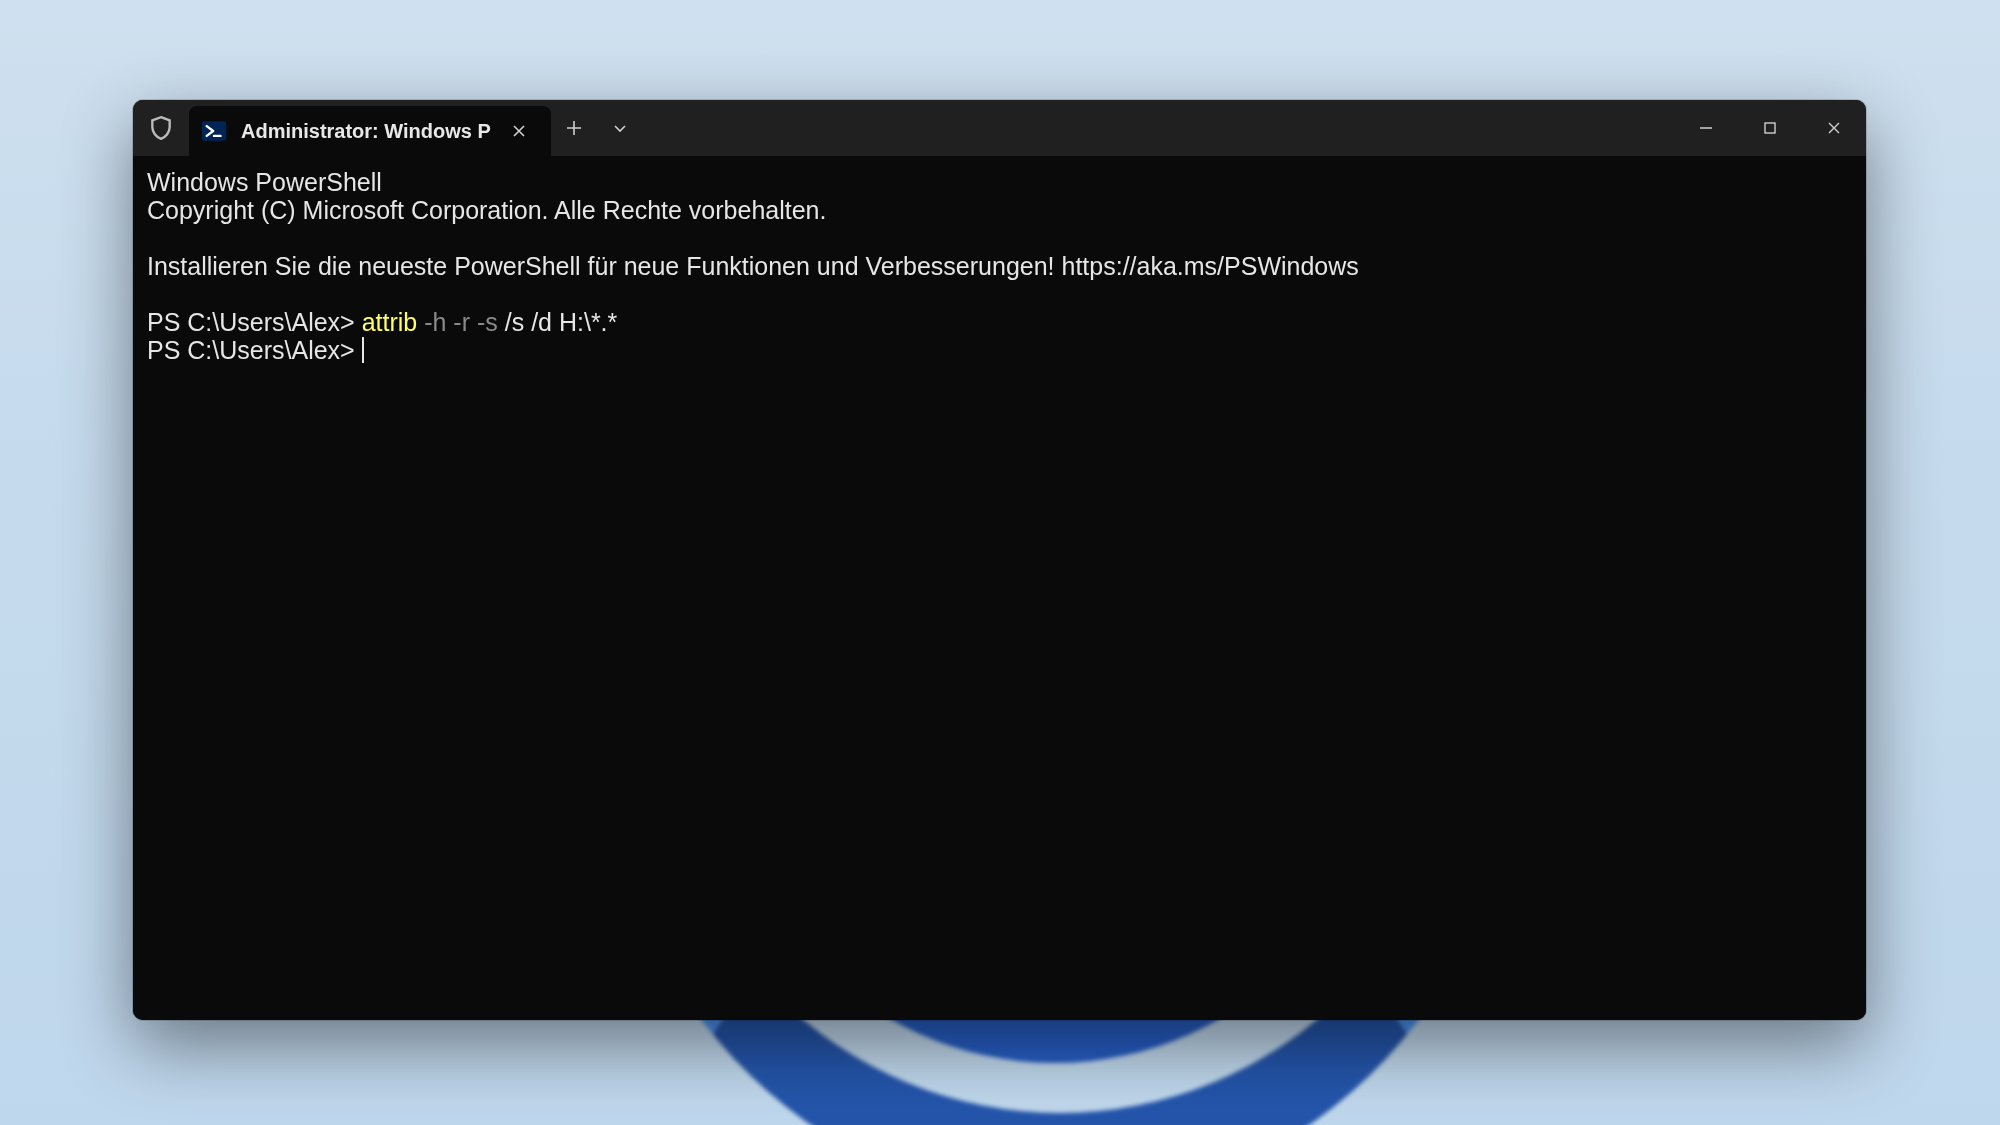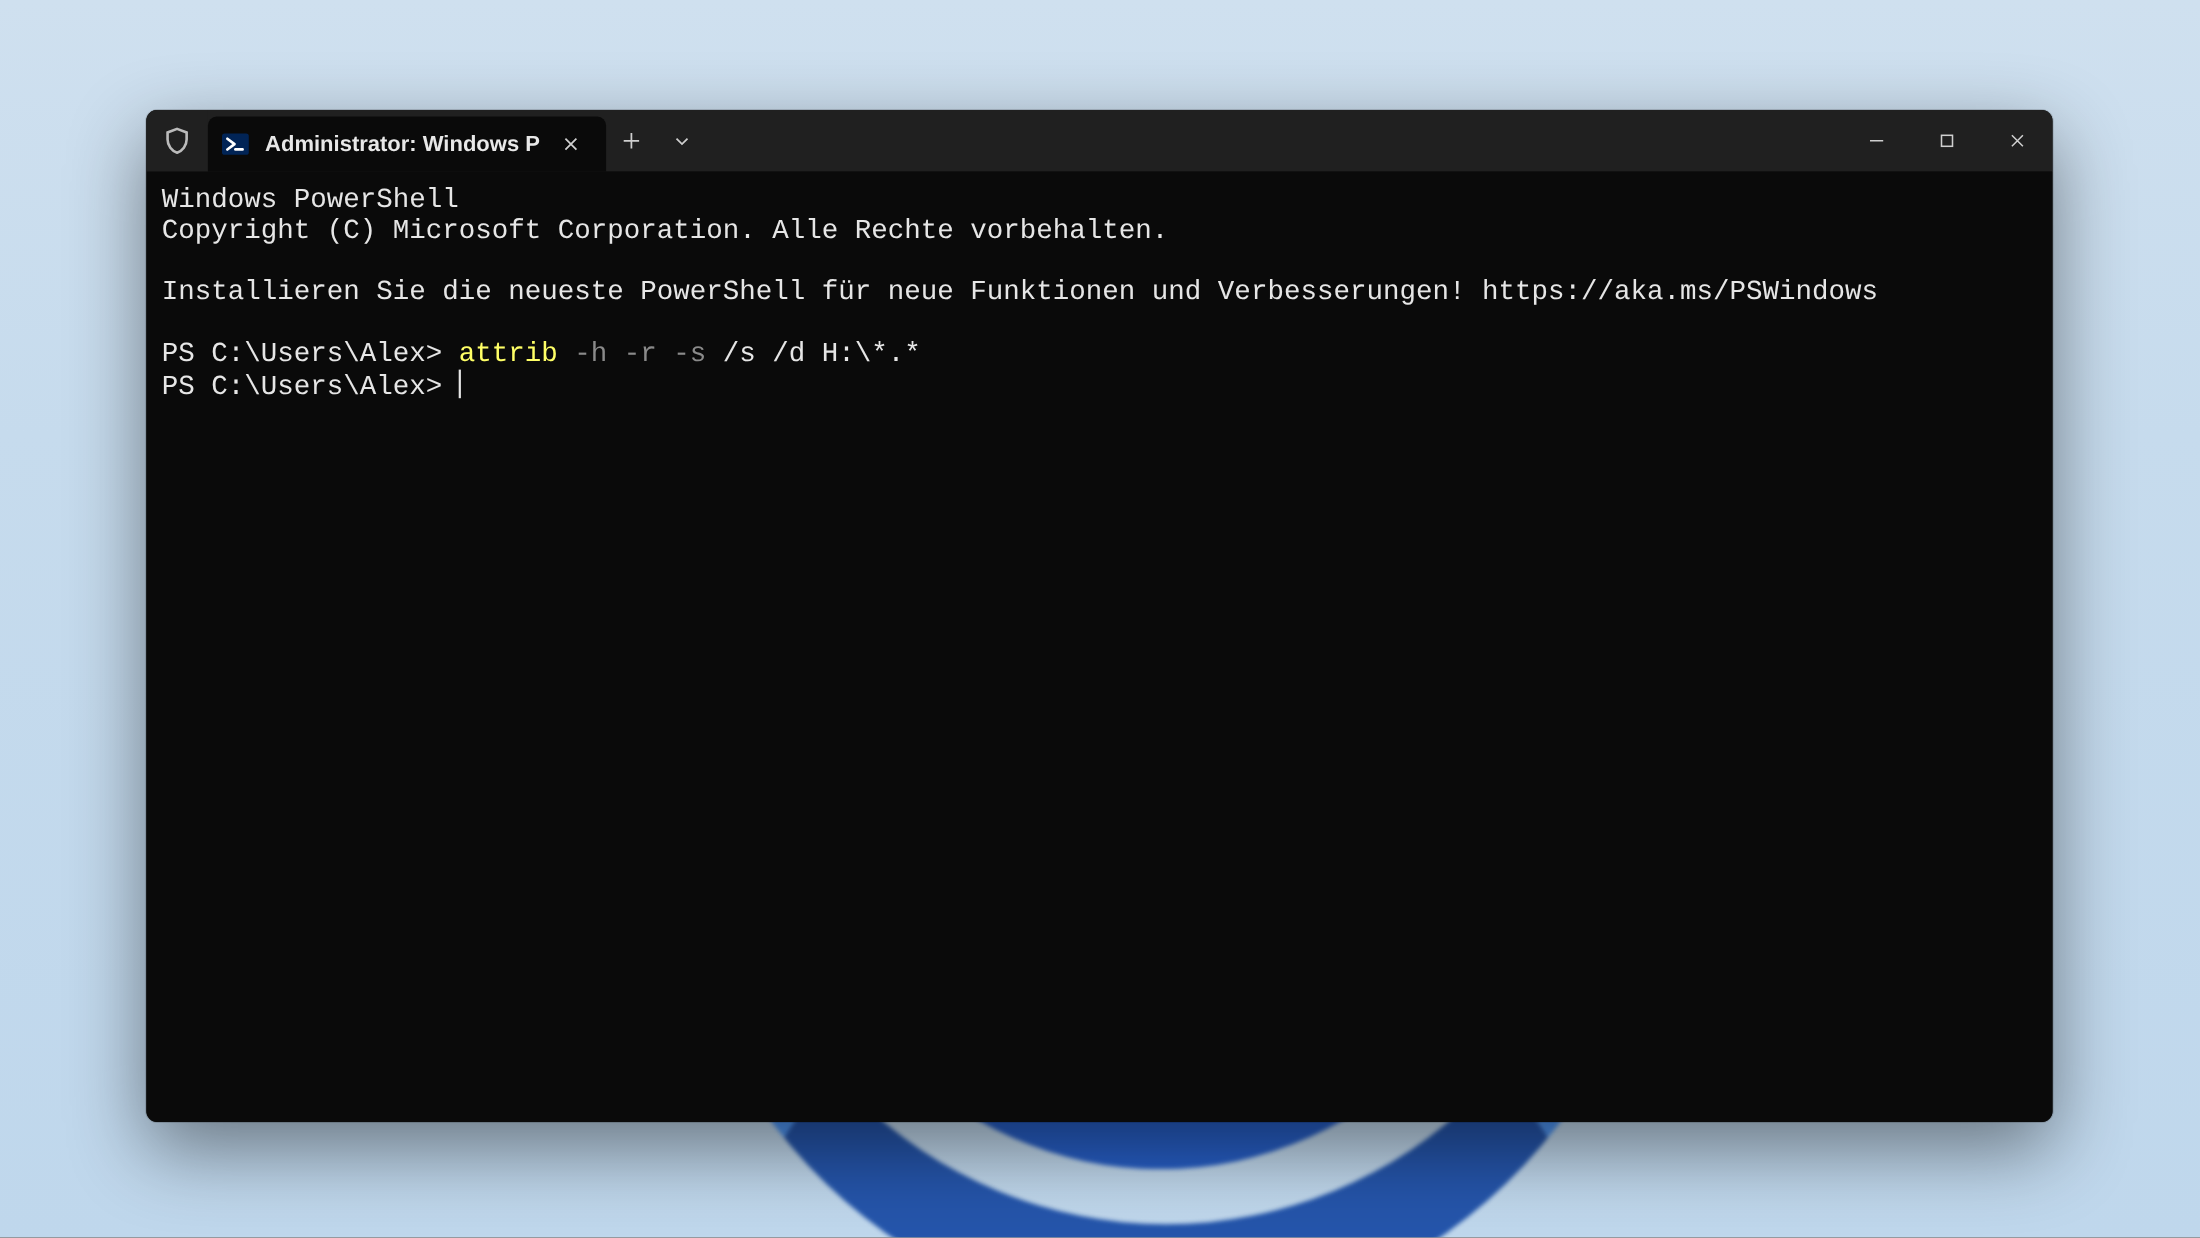--- a/index.html
+++ b/index.html
@@ -113,21 +113,21 @@
   .window-controls{display:flex;}
   .window-controls .wc{
     width:64px;display:flex;align-items:center;justify-content:center;
     color:#cfcfcf;cursor:pointer;
   }
 
   .terminal-body{
     flex:1;
     background:#0a0a0a;
     padding:12px 14px 14px 14px;
-    font-family:Liberation Mono, monospace;
+    font-family:Liberation Sans, sans-serif;
     font-size:25px;
     line-height:1.12;
     color:#e6e6e6;
     white-space:pre;
     letter-spacing:0;
   }
   .cmd-yellow{color:#ffff66;}
   .cmd-gray{color:#8a8a8a;}
   .cursorblk{
     display:inline-block;width:2px;height:26px;margin-bottom:-4px;

